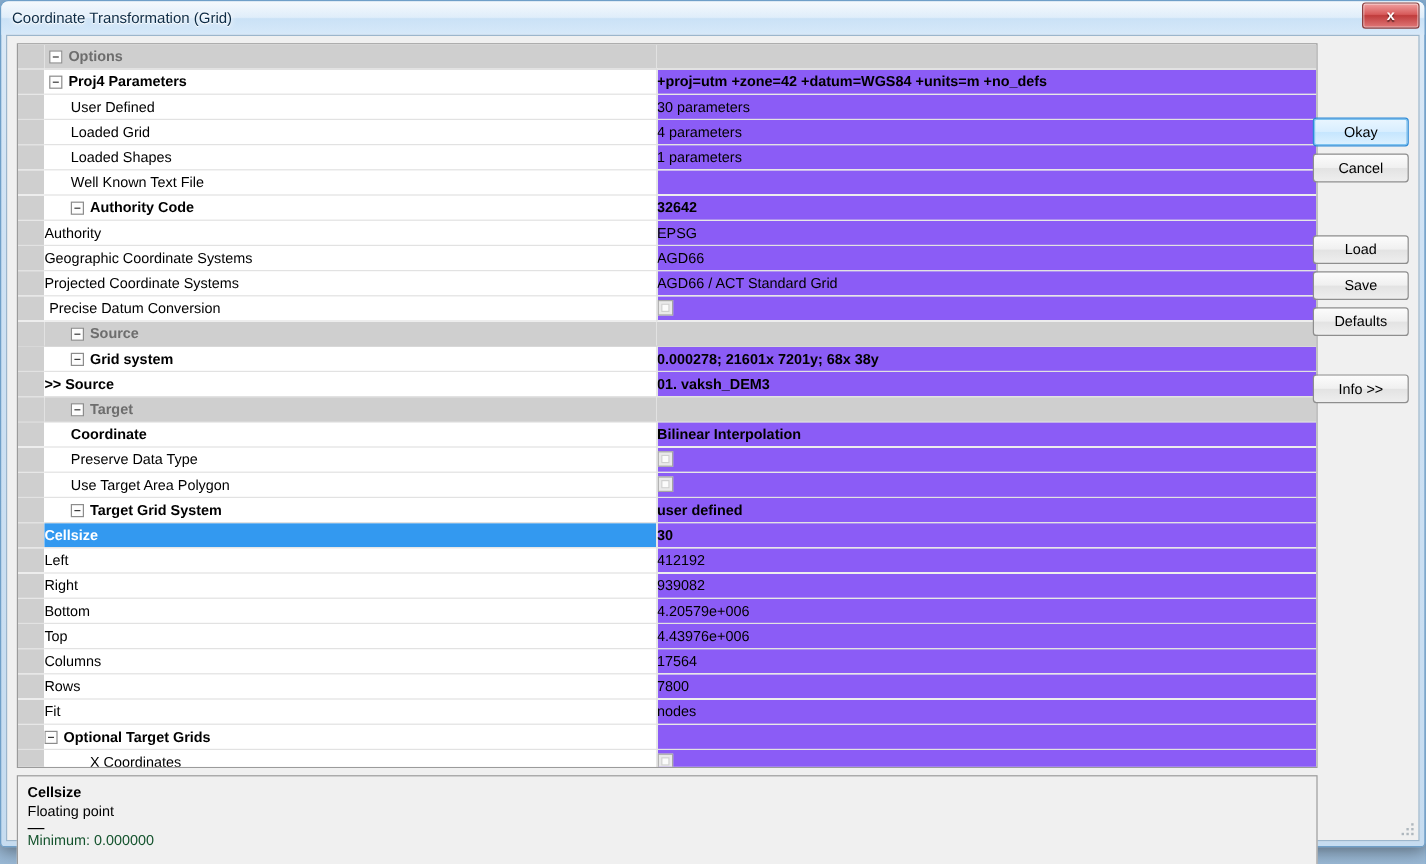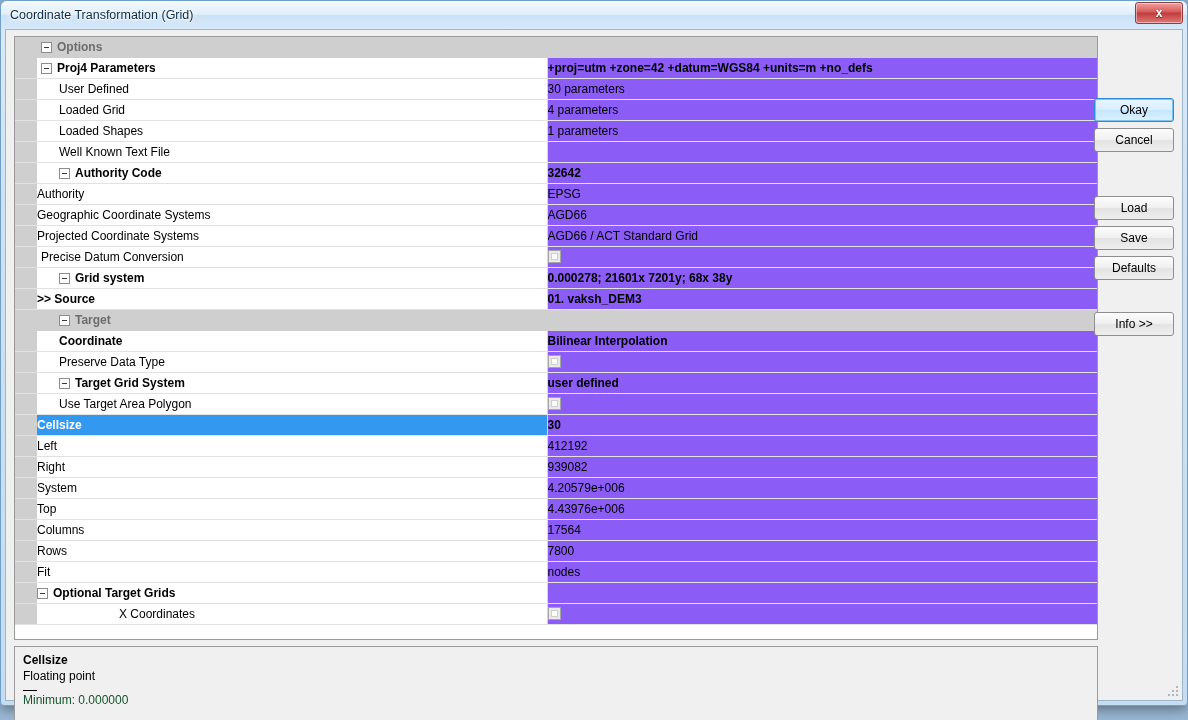--- a/index.html
+++ b/index.html
@@ -138,21 +138,21 @@
     position: absolute; left: 2px; right: 2px; top: 4px;
     height: 1px; background: #3a3a3a;
   }
   .label { white-space: nowrap; }
   .b { font-weight: bold; }
 
   
   .ind0 { padding-left: 4px; }
   .ind1 { padding-left: 22px; }
   .ind2 { }
-  .ind3 { padding-left: 82px; }
+  .ind3 { padding-left: 38px; }
 
   
   .chk {
     width: 13px; height: 13px;
     border: 1px solid #a6a6a6;
     background: #e9e9e9;
     box-sizing: border-box;
     display: inline-block;
     position: relative;
     top: 2px;
@@ -341,20 +341,30 @@
             </tr>
             <tr>
               <td class="gutter"></td>
               <td class="name">
                 <div class="cellbox ind0">
                   <span class="label">Precise Datum Conversion</span>
                 </div>
               </td>
               <td class="value"><span class="chk"></span></td>
             </tr>
+            <tr class="section">
+              <td class="gutter"></td>
+              <td class="name">
+                <div class="cellbox ind1">
+                  <span class="twisty"></span>
+                  <span class="label b">Source</span>
+                </div>
+              </td>
+              <td class="value"></td>
+            </tr>
             <tr>
               <td class="gutter"></td>
               <td class="name">
                 <div class="cellbox ind1">
                   <span class="twisty"></span>
                   <span class="label b">Grid system</span>
                 </div>
               </td>
               <td class="value"><span class="label b">0.000278; 21601x 7201y; 68x 38y</span></td>
             </tr>
@@ -392,35 +402,35 @@
                 <div class="cellbox ind1">
                   <span class="label">Preserve Data Type</span>
                 </div>
               </td>
               <td class="value"><span class="chk"></span></td>
             </tr>
             <tr>
               <td class="gutter"></td>
               <td class="name">
                 <div class="cellbox ind1">
+                  <span class="label">Use Target Area Polygon</span>
+                </div>
+              </td>
+              <td class="value"><span class="chk"></span></td>
+            </tr>
+            <tr>
+              <td class="gutter"></td>
+              <td class="name">
+                <div class="cellbox ind1">
                   <span class="twisty"></span>
                   <span class="label b">Target Grid System</span>
                 </div>
               </td>
               <td class="value"><span class="label b">user defined</span></td>
             </tr>
-            <tr>
-              <td class="gutter"></td>
-              <td class="name">
-                <div class="cellbox ind1">
-                  <span class="label">Use Target Area Polygon</span>
-                </div>
-              </td>
-              <td class="value"><span class="chk"></span></td>
-            </tr>
             <tr class="selected">
               <td class="gutter"></td>
               <td class="name">
                 <div class="cellbox ind2">
                   <span class="label b">Cellsize</span>
                 </div>
               </td>
               <td class="value"><span class="label b">30</span></td>
             </tr>
             <tr>
@@ -438,21 +448,21 @@
                 <div class="cellbox ind2">
                   <span class="label">Right</span>
                 </div>
               </td>
               <td class="value"><span class="label">939082</span></td>
             </tr>
             <tr>
               <td class="gutter"></td>
               <td class="name">
                 <div class="cellbox ind2">
-                  <span class="label">System</span>
+                  <span class="label">Bottom</span>
                 </div>
               </td>
               <td class="value"><span class="label">4.20579e+006</span></td>
             </tr>
             <tr>
               <td class="gutter"></td>
               <td class="name">
                 <div class="cellbox ind2">
                   <span class="label">Top</span>
                 </div>

